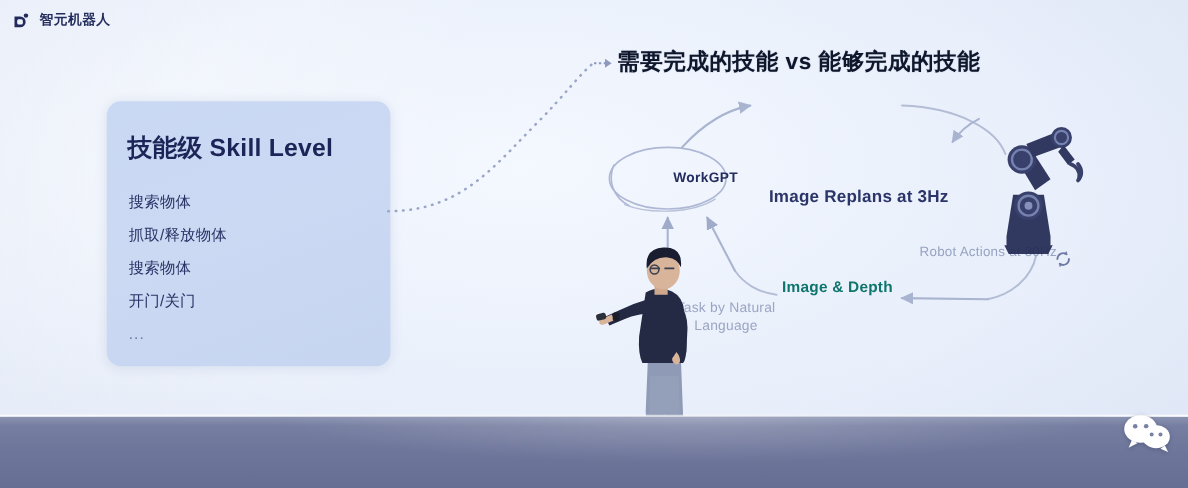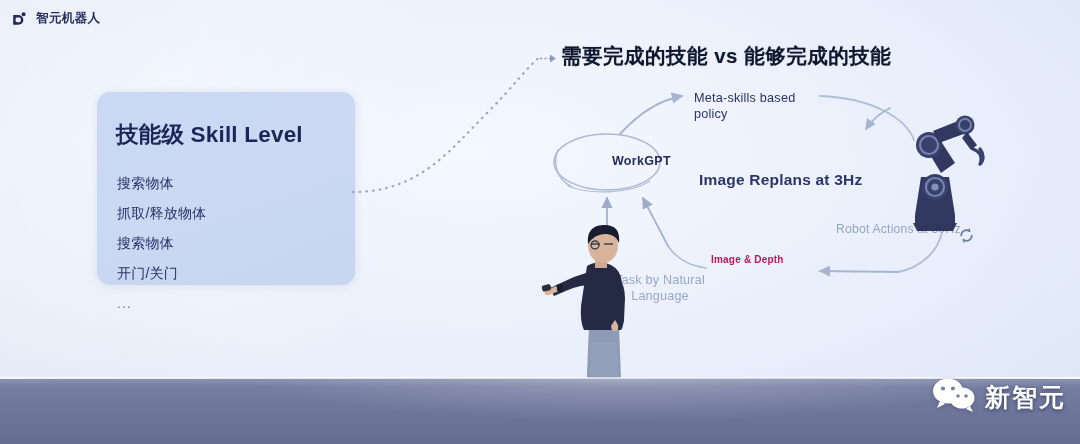--- a/index.html
+++ b/index.html
@@ -44,21 +44,21 @@
   
   .logo{position:absolute;left:10px;top:10px;display:flex;align-items:flex-start;gap:7px;}
   .logo-mark{width:19px;height:19px;position:relative;}
   .logo-text{
     font-size:12.5px;font-weight:700;color:#252d5e;letter-spacing:.4px;
     white-space:nowrap;
   }
 
   
   .skill-panel{
-    position:absolute;left:97px;top:92px;width:258px;height:193px;
+    position:absolute;left:97px;top:92px;width:258px;height:241px;
     background:linear-gradient(160deg,#c9d8f3 0%,#cbd9f3 45%,#c6d5f0 100%);
     border-radius:13px;
     box-shadow:0 1px 10px rgba(120,140,180,.18);
   }
   .skill-title{
     position:absolute;left:19px;top:27px;
     font-size:22.5px;font-weight:700;color:#1d2558;letter-spacing:.2px;
     white-space:nowrap;
   }
   .skill-list{position:absolute;left:20px;top:68px;}
@@ -78,21 +78,21 @@
   .headline-arrow{position:absolute;left:540px;top:50px;}
 
   
   .diagram{position:absolute;left:0;top:0;width:1080px;height:380px;}
 
   
   .lbl{position:absolute;color:#2a3464;letter-spacing:.2px;}
   .lbl-meta{left:694px;top:90px;font-size:12.7px;line-height:16px;font-weight:400;width:120px;}
   .lbl-workgpt{left:576px;top:154px;font-size:12.5px;font-weight:700;color:#232c5e;letter-spacing:.3px;margin-left:36px;}
   .lbl-replans{left:699px;top:171px;font-size:15.5px;font-weight:700;color:#2b3569;white-space:nowrap;}
-  .lbl-image{left:711px;top:251px;font-size:10px;font-weight:700;line-height:18px;color:#be185d;text-align:right;}
+  .lbl-image{left:711px;top:251px;font-size:14px;font-weight:700;line-height:18px;color:#0f766e;text-align:right;}
   .lbl-robot{left:836px;top:221px;font-size:12.2px;line-height:16px;color:#97a3c2;}
   .lbl-tasknl{left:585px;top:272px;font-size:12.6px;line-height:16px;color:#9aa6c4;width:150px;text-align:center;}
 
   
   .robot{position:absolute;left:885px;top:105px;width:105px;height:135px;opacity:.92;}
   .refresh-ico{position:absolute;left:957px;top:226px;}
 
   
   .presenter{position:absolute;left:537px;top:222px;width:120px;height:205px;}
 
@@ -169,21 +169,20 @@
     <path d="M942,232 C938,252 920,268 898,272" fill="none" stroke="#b3bdd6" stroke-width="1.8" stroke-linecap="round"></path>
     <path d="M898,272 L820,271" fill="none" stroke="#a9b4d0" stroke-width="1.9" stroke-linecap="round" marker-end="url(#ah)"></path>
 
     <path d="M706,268 C690,266 676,258 668,246" fill="none" stroke="#b3bdd6" stroke-width="1.7" stroke-linecap="round"></path>
 
     <path d="M668,246 L643,198" fill="none" stroke="#a9b4d0" stroke-width="1.9" stroke-linecap="round" marker-end="url(#ah2)"></path>
 
     <path d="M607,258 L607,198" fill="none" stroke="#a9b4d0" stroke-width="1.9" stroke-linecap="round" marker-end="url(#ah2)"></path>
   </svg>
 
-  <div class="lbl lbl-meta">Meta-skills based policy</div>
   <div class="lbl lbl-workgpt">WorkGPT</div>
   <div class="lbl lbl-replans">Image Replans at 3Hz</div>
   <div class="lbl lbl-image">Image &amp; Depth</div>
   <div class="lbl lbl-robot">Robot Actions at 30Hz</div>
   <div class="lbl lbl-tasknl">Task by Natural Language</div>
 
   <svg class="robot" viewBox="0 0 105 135">
     <g fill="#222a55">
       <path d="M28 118 h44 l-4 8 h-36 Z"></path>
       <rect x="30" y="108" width="40" height="12" rx="3"></rect>
@@ -253,16 +252,15 @@
         <ellipse cx="17" cy="13" rx="15" ry="12.5" fill="#ffffff"></ellipse>
         <path d="M9 23 l-3 7 l8 -4 Z" fill="#ffffff"></path>
         <circle cx="12" cy="10.5" r="2.1" fill="#7781a4"></circle>
         <circle cx="22" cy="10.5" r="2.1" fill="#7781a4"></circle>
         <ellipse cx="31" cy="20" rx="12.5" ry="10.5" fill="#ffffff"></ellipse>
         <path d="M39 28 l3 6 l-7 -3 Z" fill="#ffffff"></path>
         <circle cx="27" cy="18" r="1.8" fill="#7781a4"></circle>
         <circle cx="35" cy="18" r="1.8" fill="#7781a4"></circle>
       </svg>
     </span>
-    <span class="wm-text">新智元</span>
   </div>
 
 </div>
 
 </body></html>

